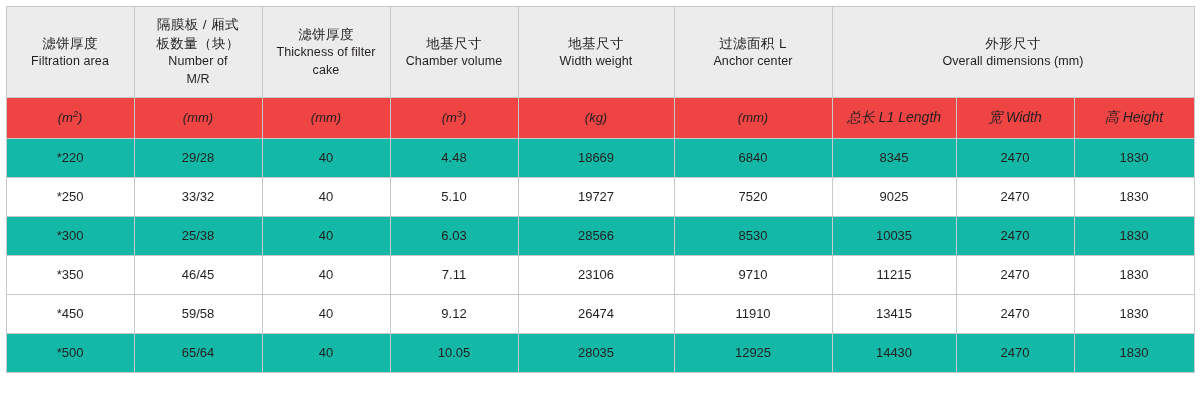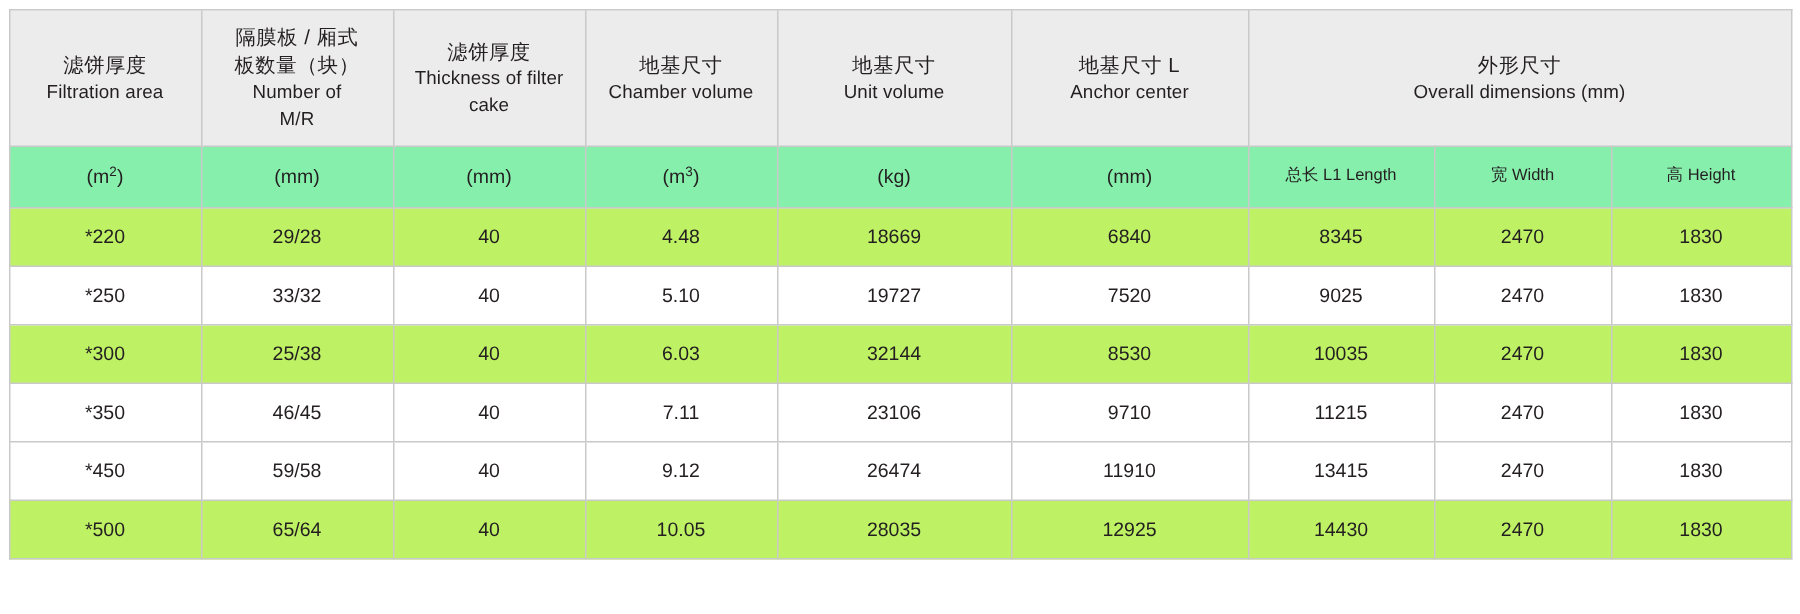--- a/index.html
+++ b/index.html
@@ -46,39 +46,40 @@
     font-size: 13.5px;
     letter-spacing: 0.4px;
   }
   thead th .en {
     display: block;
     font-size: 12.5px;
     letter-spacing: 0.1px;
   }
   
   tr.units td {
-    background: #86efac;
+    background: #ef4444;
     height: 36px;
     font-size: 13px;
+    font-style: italic;
   }
   tr.units td sup {
     font-size: 9px;
     vertical-align: super;
   }
   tr.units td.dim {
-    font-size: 11px;
+    font-size: 14px;
   }
   
   tbody tr.data td {
     height: 34px;
     font-size: 13px;
     background: #ffffff;
   }
   tbody tr.data.alt td {
-    background: #bef264;
+    background: #14b8a6;
   }
   col.c0 { width: 128px; }
   col.c1 { width: 128px; }
   col.c2 { width: 128px; }
   col.c3 { width: 128px; }
   col.c4 { width: 156px; }
   col.c5 { width: 158px; }
   col.c6 { width: 124px; }
   col.c7 { width: 118px; }
   col.c8 { width: 120px; }
@@ -116,24 +117,24 @@
           <span class="cn">滤饼厚度</span>
           <span class="en">Thickness of filter</span>
           <span class="en">cake</span>
         </th>
         <th>
           <span class="cn">地基尺寸</span>
           <span class="en">Chamber volume</span>
         </th>
         <th>
           <span class="cn">地基尺寸</span>
-          <span class="en">Unit volume</span>
-        </th>
-        <th>
-          <span class="cn">地基尺寸 L</span>
+          <span class="en">Width weight</span>
+        </th>
+        <th>
+          <span class="cn">过滤面积 L</span>
           <span class="en">Anchor center</span>
         </th>
         <th colspan="3">
           <span class="cn">外形尺寸</span>
           <span class="en">Overall dimensions (mm)</span>
         </th>
       </tr>
     </thead>
     <tbody>
       <tr class="units">
@@ -168,21 +169,21 @@
         <td>7520</td>
         <td>9025</td>
         <td>2470</td>
         <td>1830</td>
       </tr>
       <tr class="data alt">
         <td>*300</td>
         <td>25/38</td>
         <td>40</td>
         <td>6.03</td>
-        <td>32144</td>
+        <td>28566</td>
         <td>8530</td>
         <td>10035</td>
         <td>2470</td>
         <td>1830</td>
       </tr>
       <tr class="data">
         <td>*350</td>
         <td>46/45</td>
         <td>40</td>
         <td>7.11</td>

